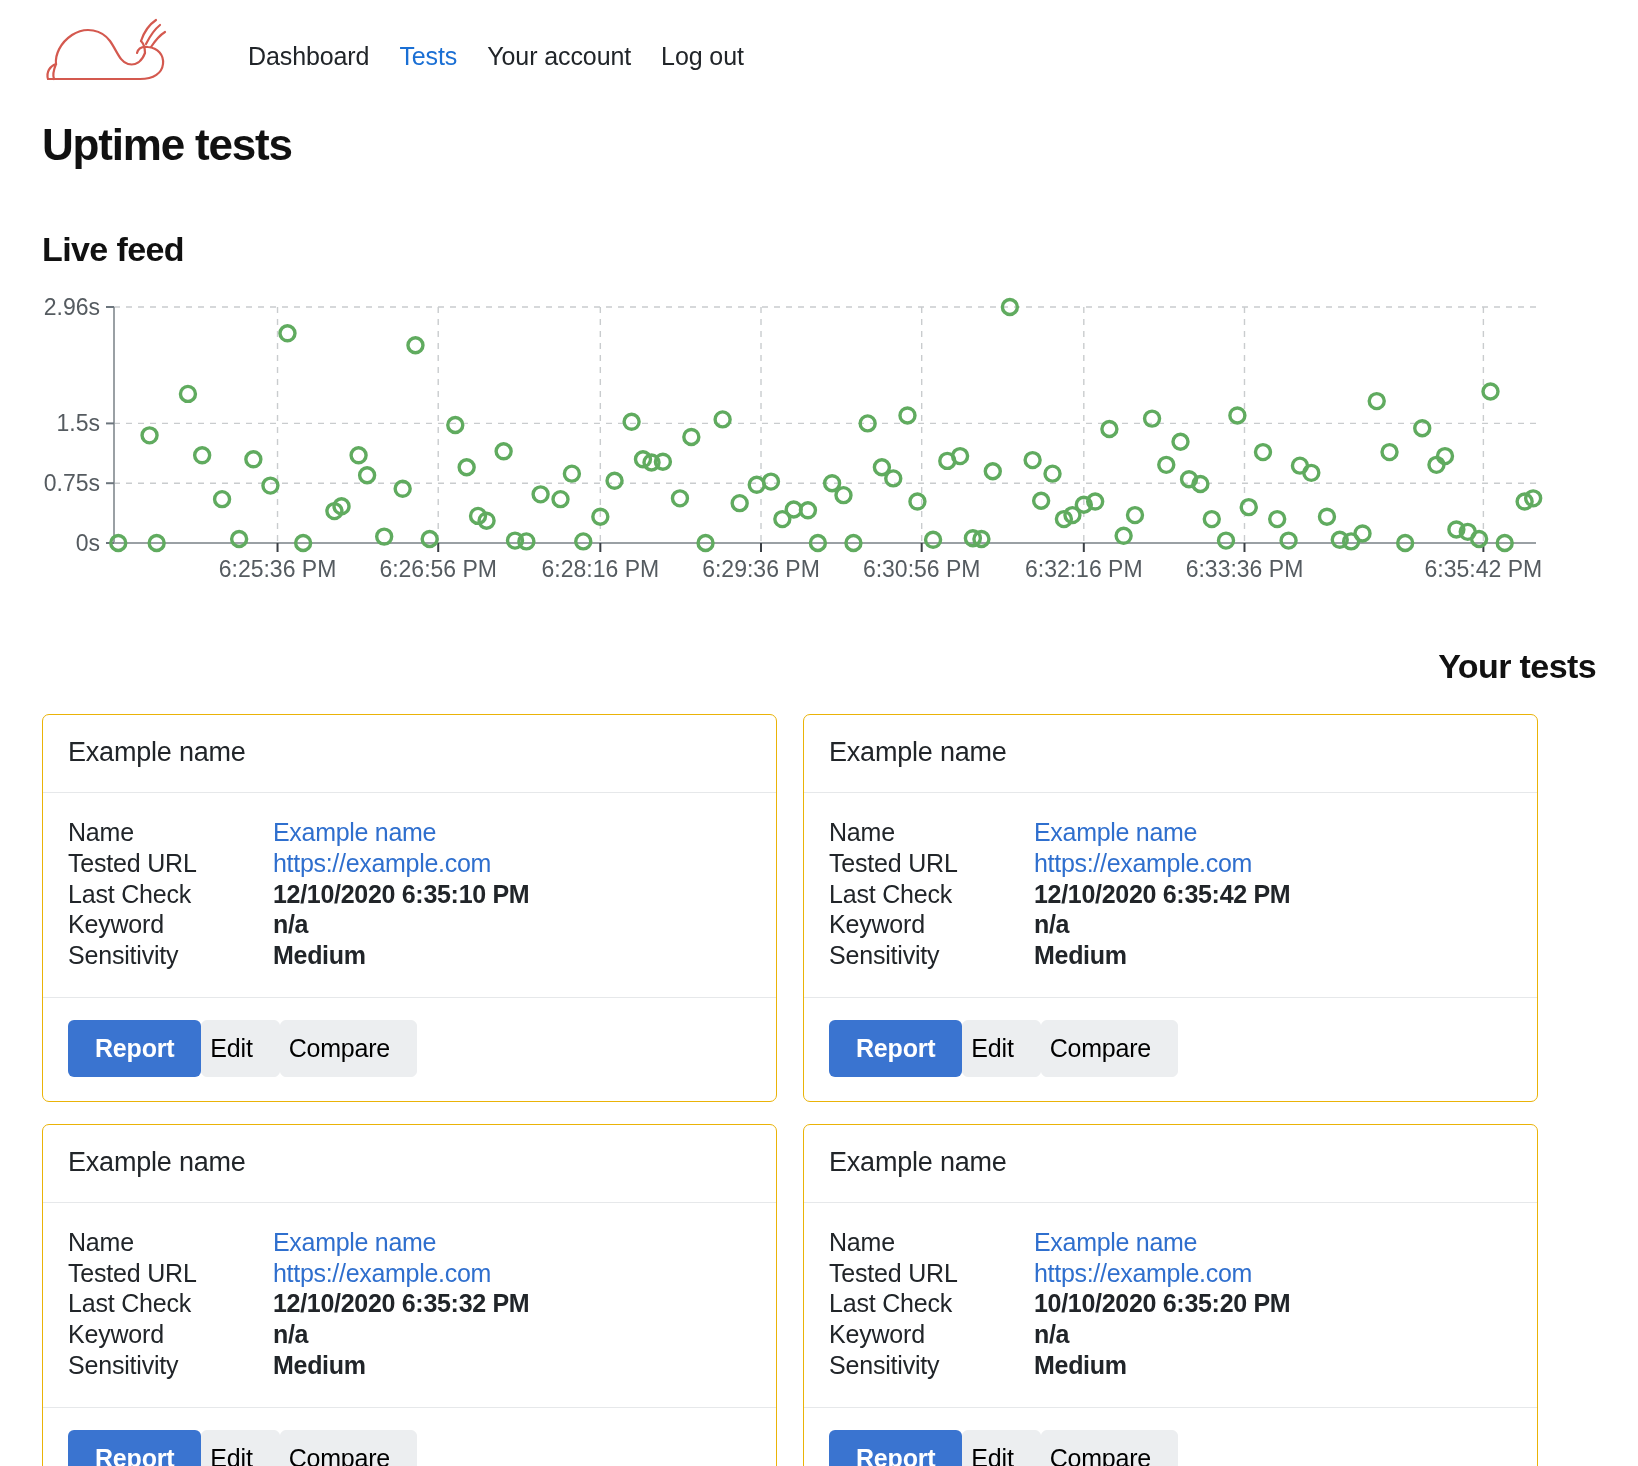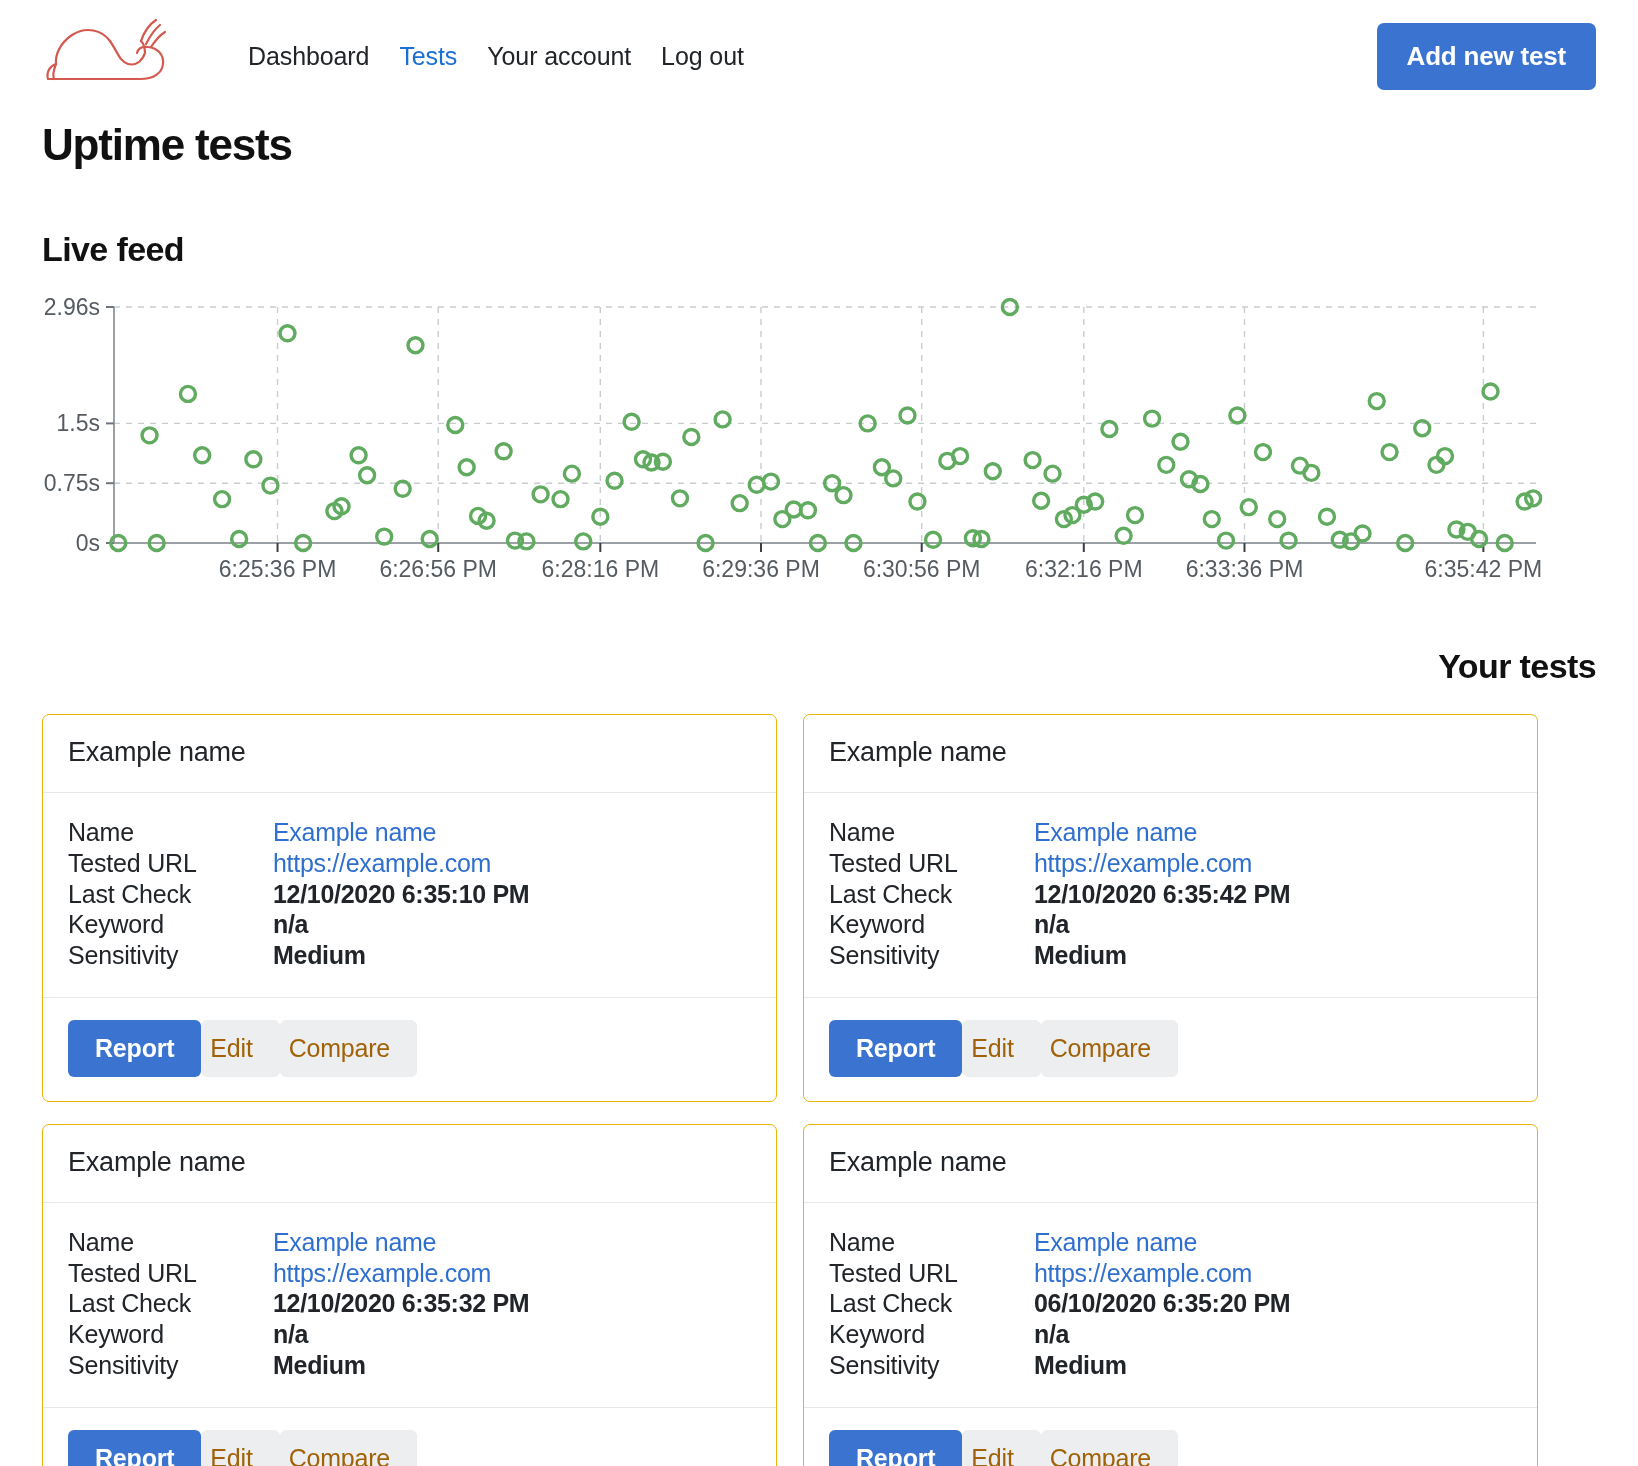--- a/index.html
+++ b/index.html
@@ -124,21 +124,21 @@
   .btn {
     border-radius: 6px;
     font-size: 25px;
     padding: 13px 26px;
     cursor: pointer;
     font-family: "Liberation Sans", sans-serif;
     border: 1px solid transparent;
     letter-spacing: -0.2px;
   }
   .btn-report { background: #3a74d0; color: #fff; font-weight: bold; }
-  .btn-sec { background: #eceef0; color: #a16207; border-color: #eceef0; padding-left: 8px; }
+  .btn-sec { background: #eceef0; color: #000000; border-color: #eceef0; padding-left: 8px; }
 </style>
 </head>
 <body>
 
 <div class="page">
 
   <div class="navbar">
     <a class="brand" href="#">
       <span>
         <svg width="128" height="74" viewBox="0 0 128 74" fill="none" aria-hidden="true">
@@ -152,21 +152,20 @@
         </svg>
       </span>
     </a>
     <div class="nav-links">
       <a class="nav-link" href="#">Dashboard</a>
       <a class="nav-link active" href="#">Tests</a>
       <a class="nav-link" href="#">Your account</a>
       <a class="nav-link" href="#">Log out</a>
     </div>
     <div class="nav-spacer"></div>
-    <button class="btn-primary-lg">Add new test</button>
   </div>
 
   <div class="container">
 
     <h1 class="page-title">Uptime tests</h1>
 
     <h2 class="section-title">Live feed</h2>
 
     <div class="chart-wrap">
       <svg class="chart-svg" id="scatter-chart" width="1510" height="300" viewBox="0 0 1510 300">
@@ -416,21 +415,21 @@
           <div class="detail-row">
             <div class="detail-key">Name</div>
             <div class="detail-val"><a class="link" href="#">Example name</a></div>
           </div>
           <div class="detail-row">
             <div class="detail-key">Tested URL</div>
             <div class="detail-val"><a class="link" href="#">https://example.com</a></div>
           </div>
           <div class="detail-row">
             <div class="detail-key">Last Check</div>
-            <div class="detail-val">06/10/2020 6:35:20 PM</div>
+            <div class="detail-val">10/10/2020 6:35:20 PM</div>
           </div>
           <div class="detail-row">
             <div class="detail-key">Keyword</div>
             <div class="detail-val">n/a</div>
           </div>
           <div class="detail-row">
             <div class="detail-key">Sensitivity</div>
             <div class="detail-val">Medium</div>
           </div>
         </div>

